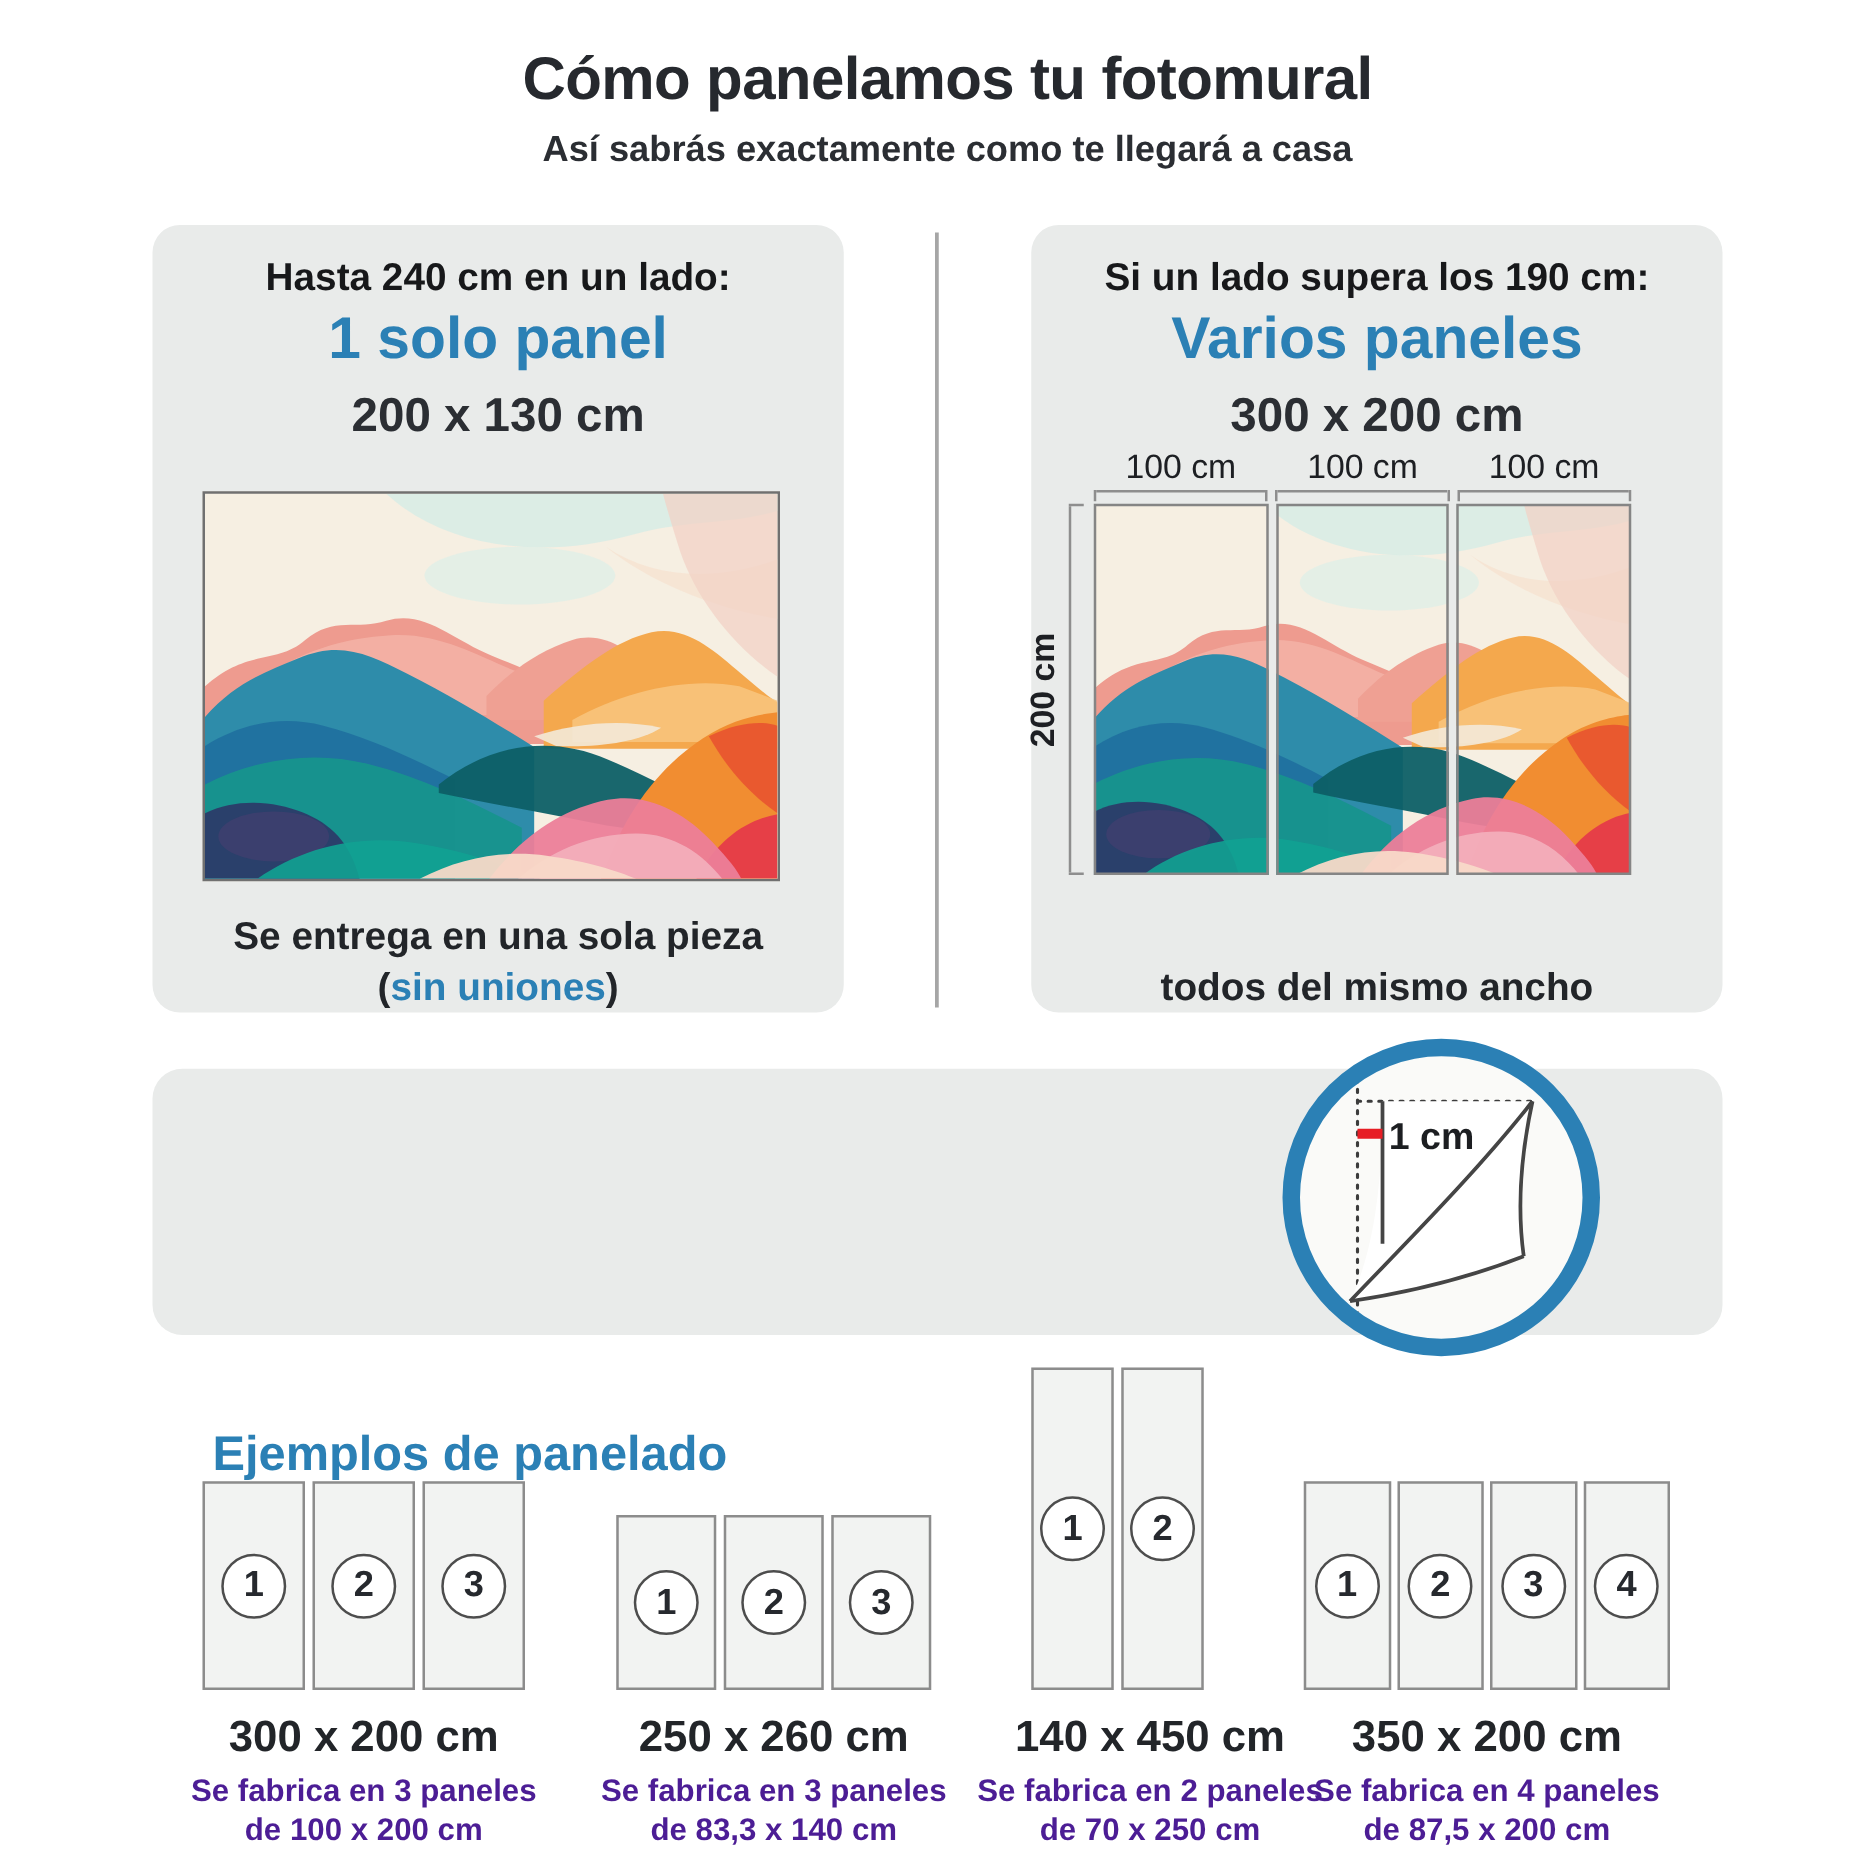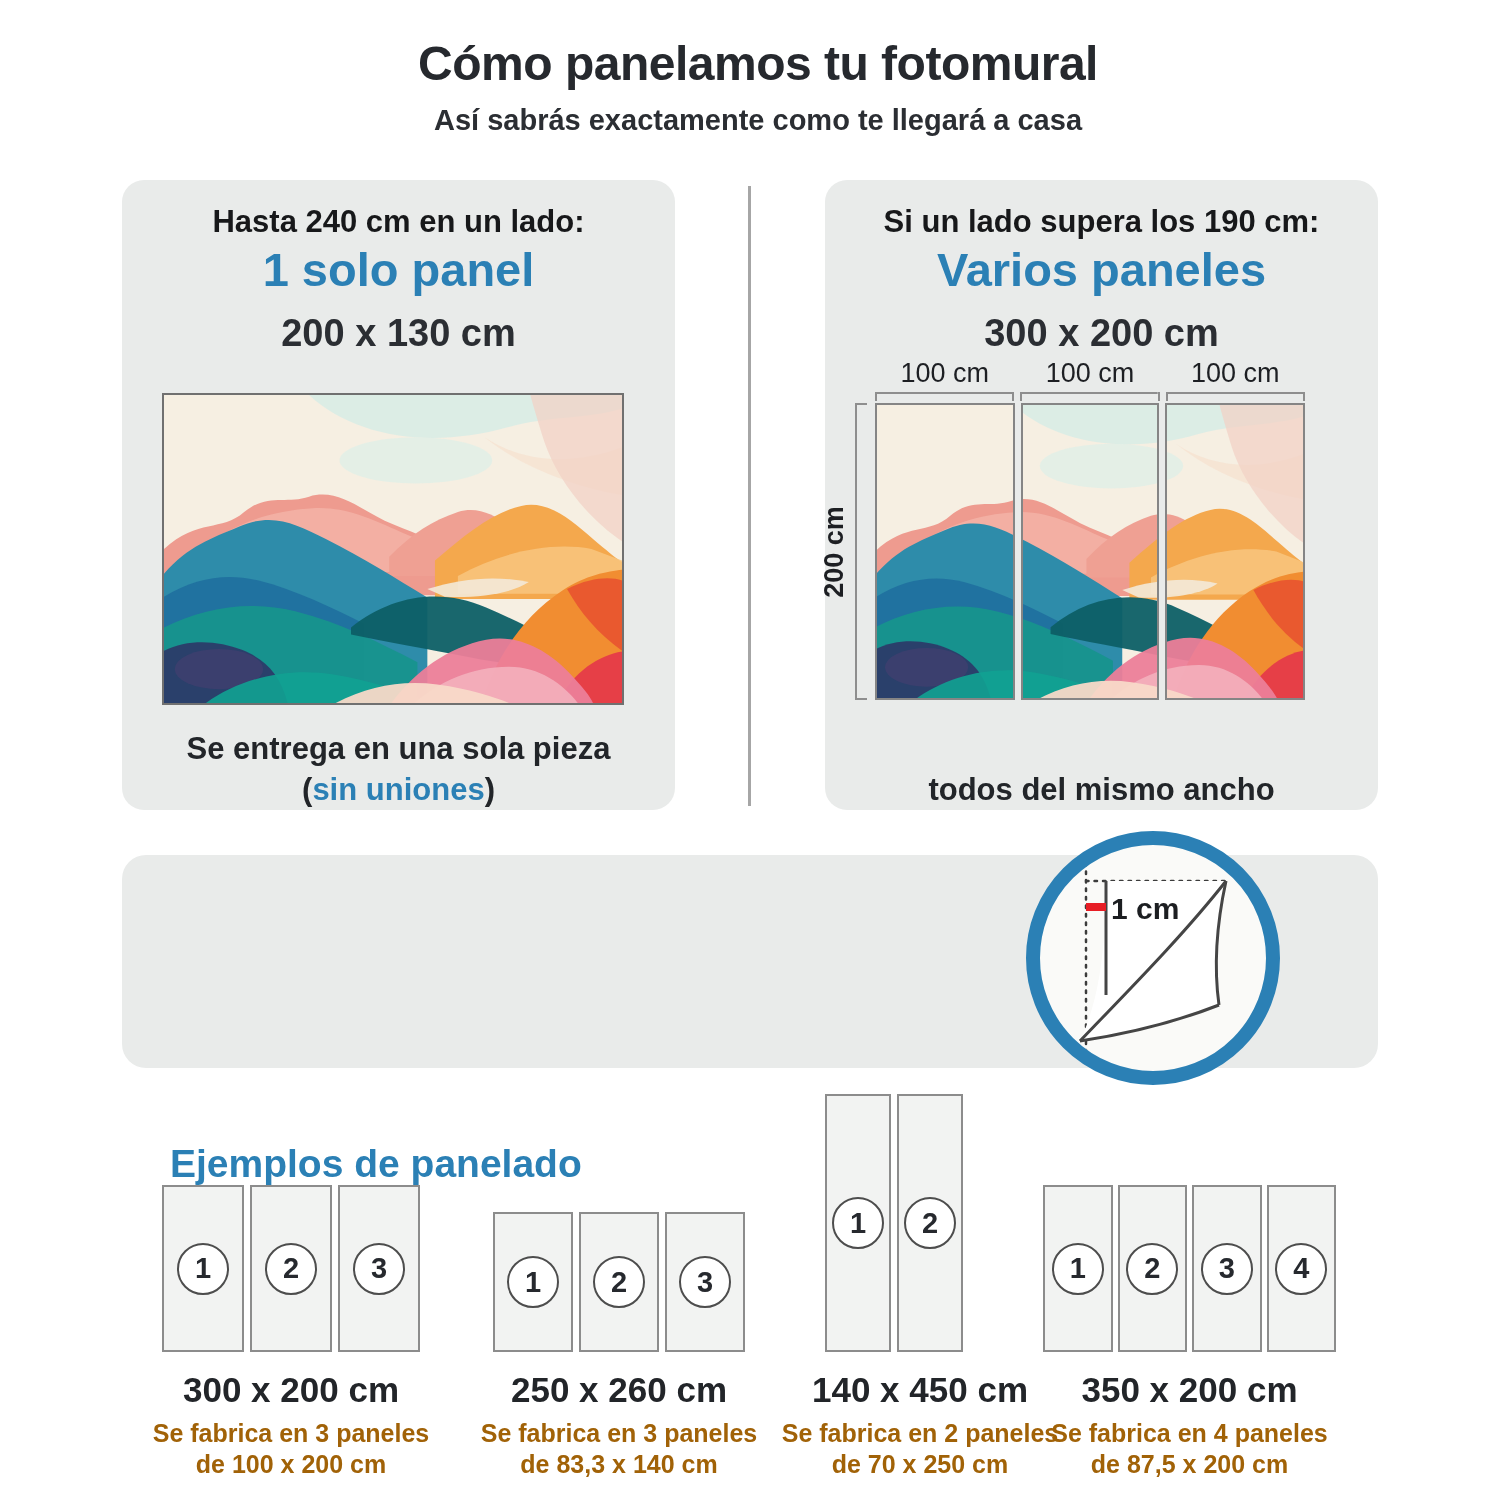--- a/index.html
+++ b/index.html
@@ -69,21 +69,21 @@
 
   .group{position:absolute;}
   .panels{display:flex;gap:6px;}
   .panel{flex:1;background:#f2f3f2;border:2px solid #8c8c8c;box-sizing:border-box;
          display:flex;align-items:center;justify-content:center;}
   .num{width:52px;height:52px;border-radius:50%;background:#ffffff;border:2px solid #4d4d4d;
        box-sizing:border-box;display:flex;align-items:center;justify-content:center;
        font-size:29px;font-weight:bold;color:#26292e;}
   .caption{position:relative;left:50%;transform:translateX(-50%);width:330px;text-align:center;}
   .cap-size{font-size:35px;font-weight:bold;color:#222529;margin-top:18px;}
-  .cap-desc{font-size:25px;font-weight:bold;color:#a16207;line-height:31px;margin-top:8px;}
+  .cap-desc{font-size:25px;font-weight:bold;color:#4c1d95;line-height:31px;margin-top:8px;}
 
   .g1{left:162px;top:1185px;width:258px;} .g1 .panels{height:167px;}
   .g2{left:493px;top:1212px;width:252px;} .g2 .panels{height:140px;}
   .g3{left:825px;top:1094px;width:138px;} .g3 .panels{height:258px;}
   .g3 .caption{transform:translateX(calc(-50% + 26px));}
   .g4{left:1043px;top:1185px;width:293px;} .g4 .panels{height:167px;gap:5px;}
 </style>
 </head>
 <body>
 

